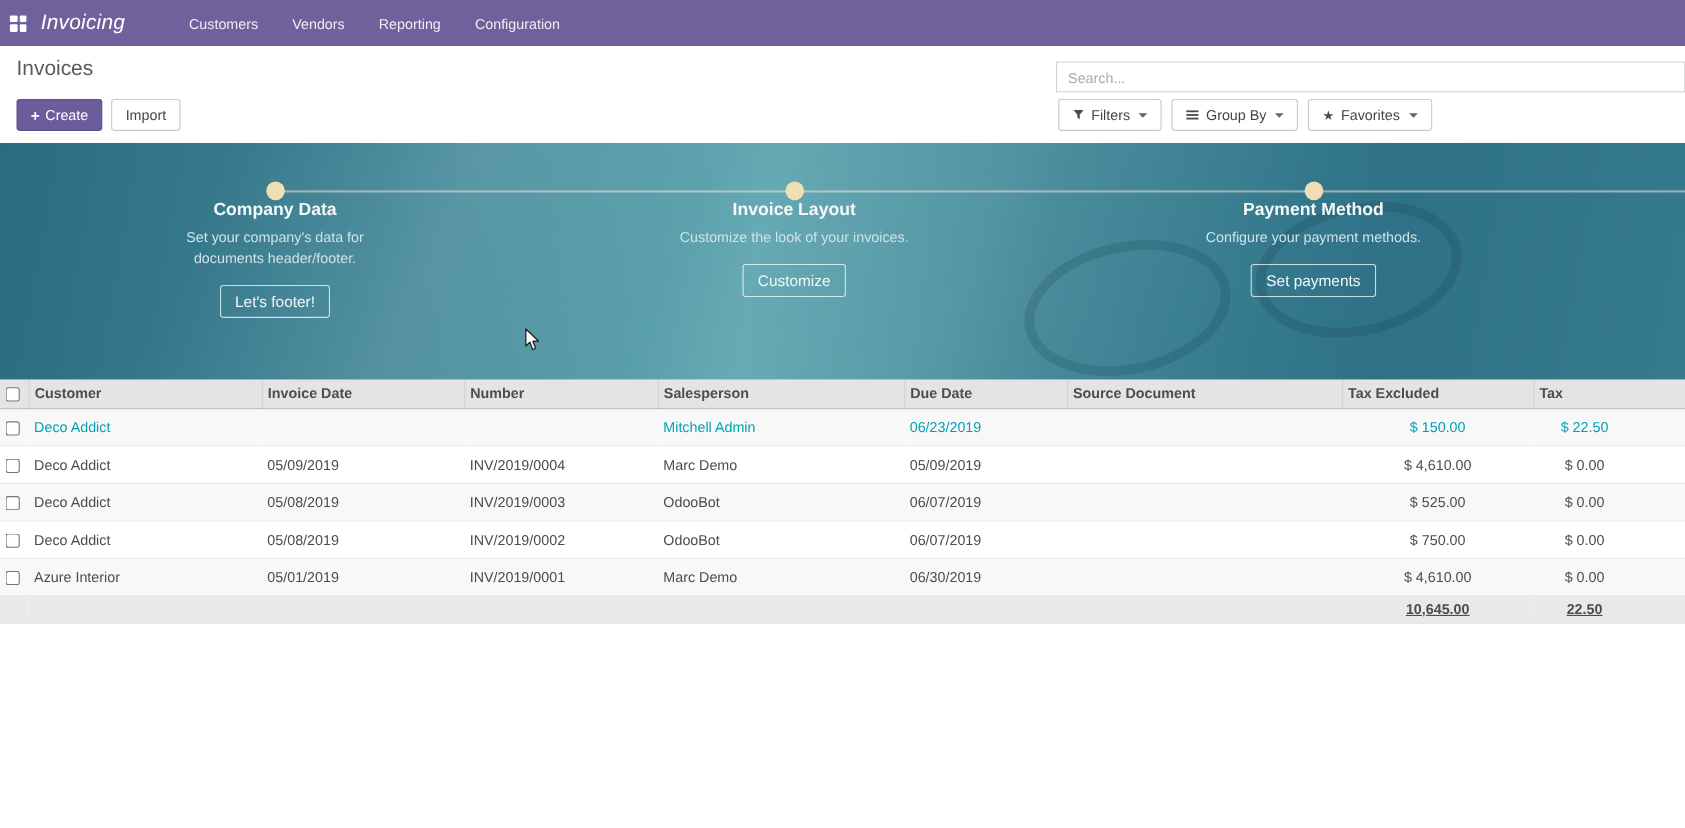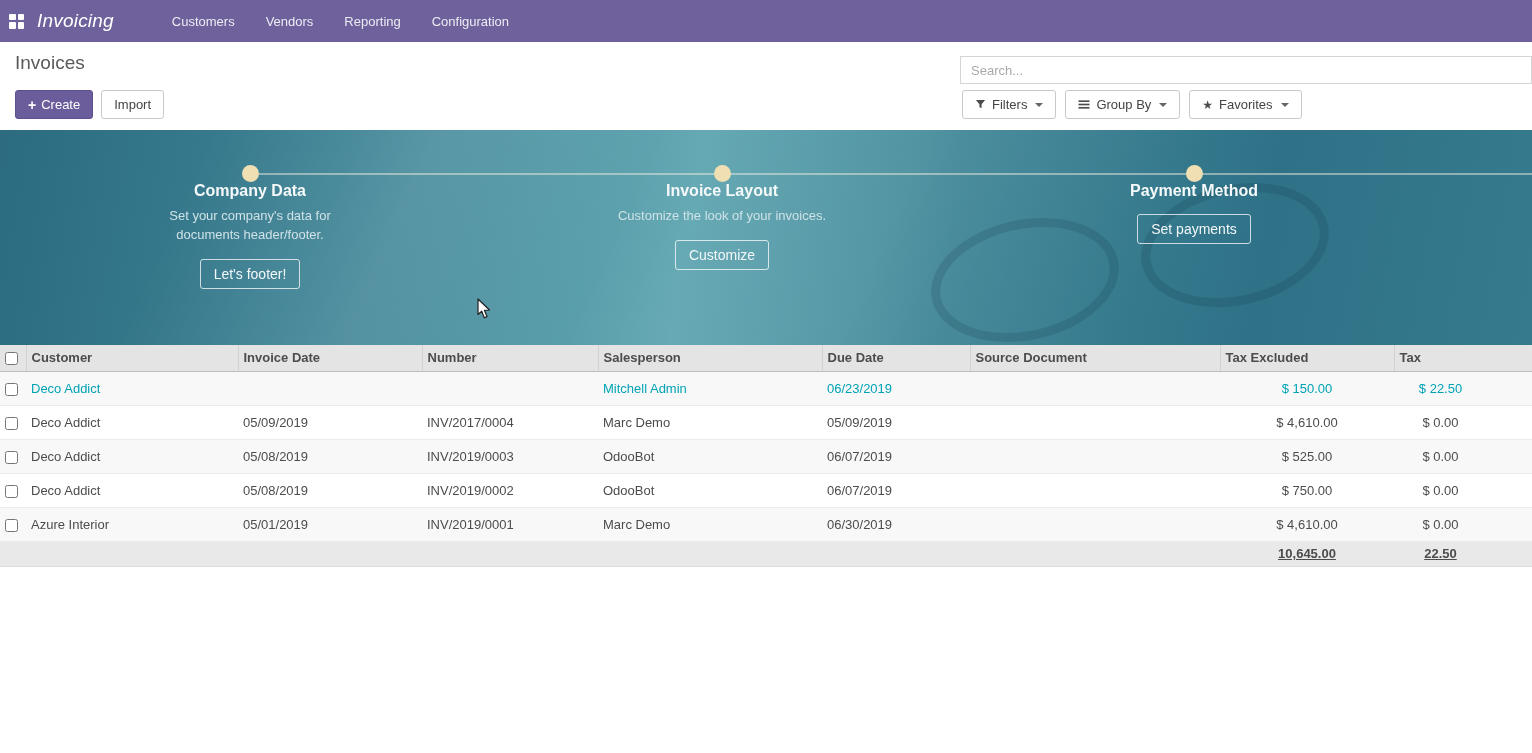--- a/index.html
+++ b/index.html
@@ -156,20 +156,21 @@
   <div class="ob-step step-2">
     <div class="ob-dot"></div>
     <div class="ob-title">Invoice Layout</div>
     <div class="ob-desc">Customize the look of your invoices.</div>
     <button class="ob-btn">Customize</button>
   </div>
 
   <div class="ob-step step-3">
     <div class="ob-dot"></div>
     <div class="ob-title">Payment Method</div>
+    <div class="ob-desc">Configure your payment methods.</div>
     <button class="ob-btn">Set payments</button>
   </div>
 </section>
 
 <table class="listview">
   <colgroup>
     <col style="width:26px">
       <col style="width:212px">
       <col style="width:184px">
       <col style="width:176px">
@@ -203,21 +204,21 @@
       <td>Mitchell Admin</td>
       <td>06/23/2019</td>
       <td></td>
       <td class="num">$ 150.00</td>
       <td class="num col-tax">$ 22.50</td>
     </tr>
     <tr>
       <td class="cb-cell"><input type="checkbox" style=""></td>
       <td>Deco Addict</td>
       <td>05/09/2019</td>
-      <td>INV/2017/0004</td>
+      <td>INV/2019/0004</td>
       <td>Marc Demo</td>
       <td>05/09/2019</td>
       <td></td>
       <td class="num">$ 4,610.00</td>
       <td class="num col-tax">$ 0.00</td>
     </tr>
     <tr>
       <td class="cb-cell"><input type="checkbox" style=""></td>
       <td>Deco Addict</td>
       <td>05/08/2019</td>

